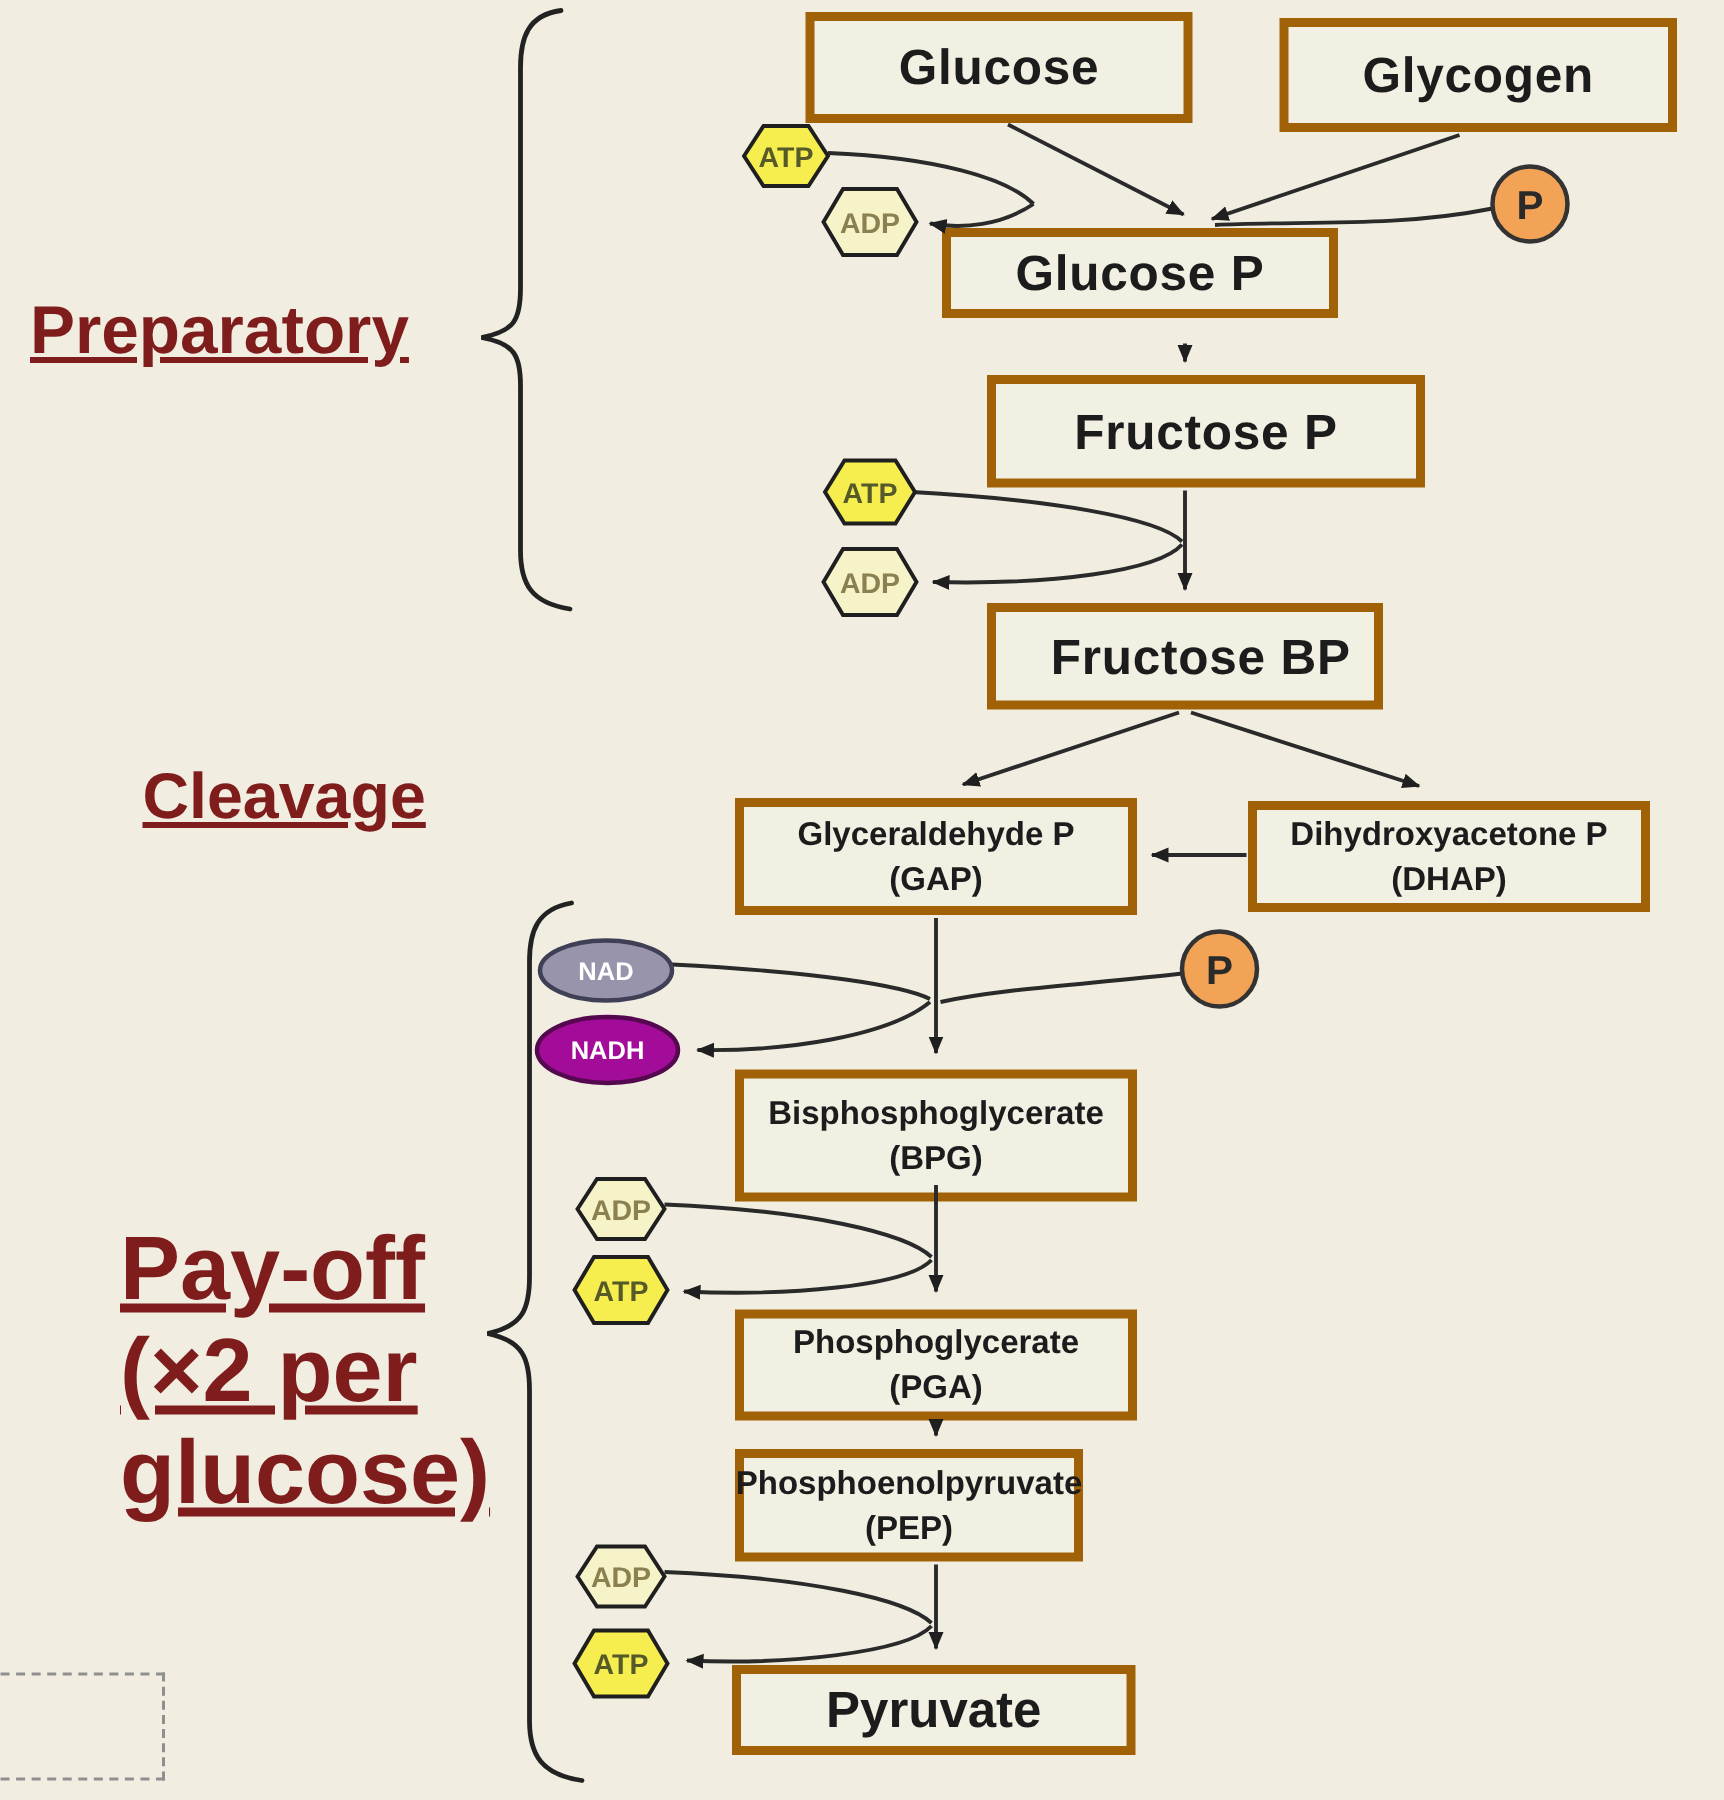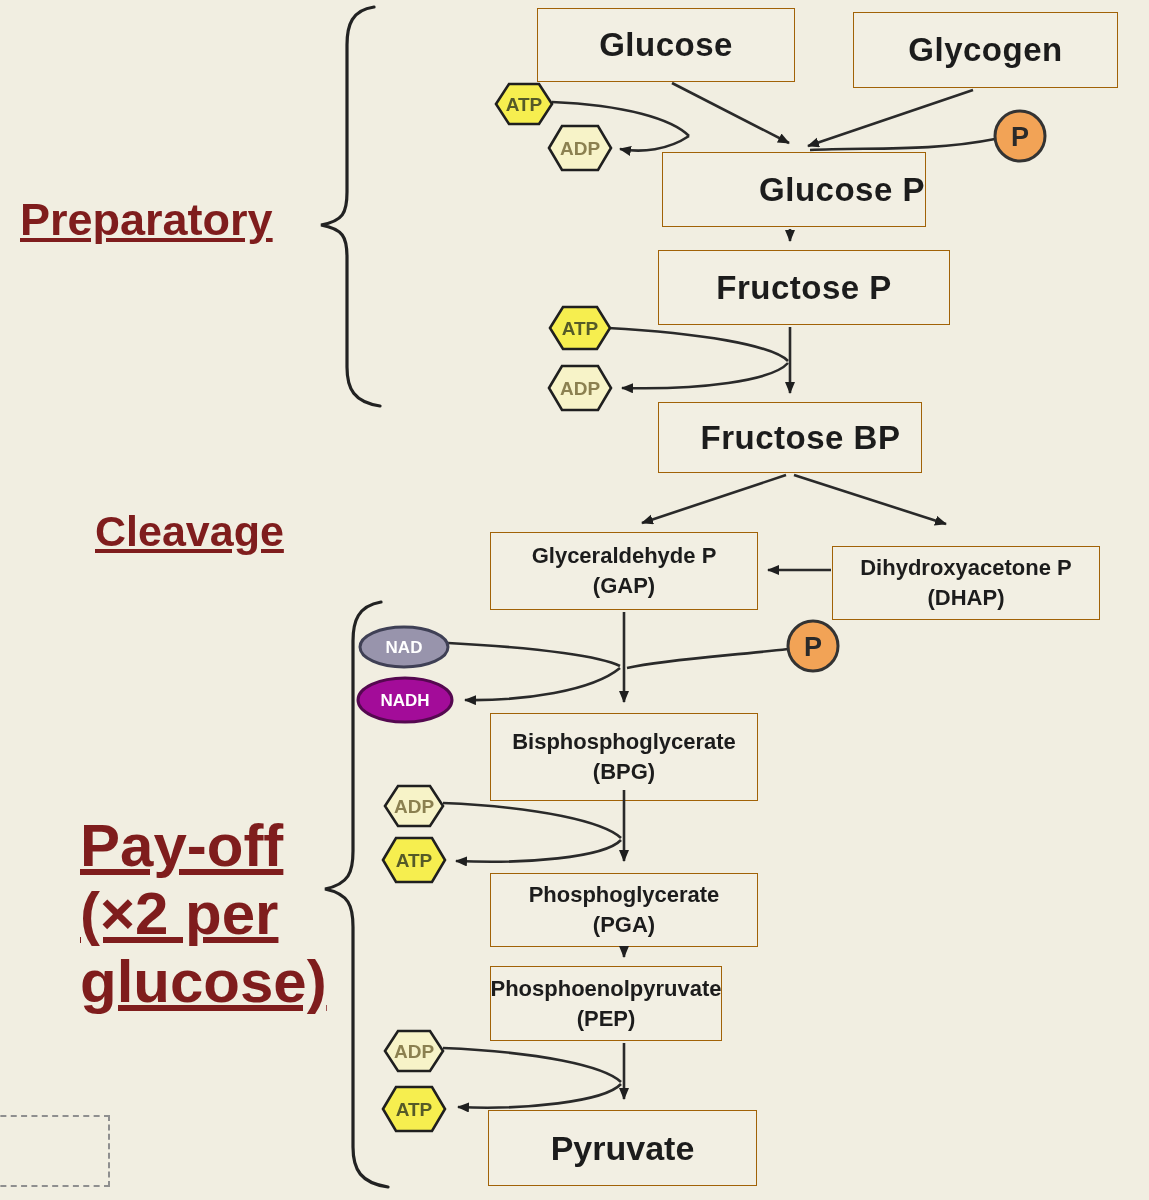--- a/index.html
+++ b/index.html
@@ -1,18 +1,18 @@
 <!DOCTYPE html>
 <html><head>
 <meta charset="utf-8">
 <style>
   html,body{margin:0;padding:0;}
   body{font-family:"Liberation Sans", sans-serif; background:#f1eee1;}
   .canvas{position:relative; width:1149px; height:1200px; background:#f1eee1; overflow:hidden;}
-  .box{position:absolute; box-sizing:border-box; border:1px solid #a16207; background:#f2efe3;
+  .box{position:absolute; box-sizing:border-box; border:6px solid #a16207; background:#f2efe3;
        display:flex; flex-direction:column; align-items:center; justify-content:center;
        color:#1c1c1c; text-align:center; z-index:1;}
   .box .big-label{font-size:33px; font-weight:600; letter-spacing:0.5px;}
   .box .xl-label{font-size:34px; font-weight:600;}
   .box .sm-label{font-size:22px; font-weight:700; line-height:1.35;}
   .box .sm-abbr{font-size:22px; font-weight:700; line-height:1.35;}
   .stage-label{position:absolute; color:#7f1d1d; font-weight:600; z-index:1;text-decoration:underline;}
   #stage-preparatory{left:20px; top:194px; width:300px; font-size:45px;}
   #stage-cleavage{left:95px; top:507px; width:230px; font-size:43px;}
   #stage-payoff{left:80px; top:812px; width:270px; font-size:60px; line-height:68px;}
@@ -40,50 +40,50 @@
     <div>(×2 per</div>
     <div>glucose)</div>
   </div>
 
   <div class="box" style="left:537px; top:8px;  width:258px; height:74px;">
     <span class="big-label">Glucose</span>
   </div>
   <div class="box" style="left:853px; top:12px; width:265px; height:76px;">
     <span class="big-label">Glycogen</span>
   </div>
-  <div class="box" style="left:662px; top:152px; width:264px; height:75px;align-items:flex-end;">
+  <div class="box" style="left:628px; top:152px; width:264px; height:60px;">
     <span class="big-label">Glucose P</span>
   </div>
   <div class="box" style="left:658px; top:250px; width:292px; height:75px;">
     <span class="big-label">Fructose P</span>
   </div>
   <div class="box" style="left:658px; top:402px; width:264px; height:71px;padding-left:21px;">
     <span class="big-label">Fructose BP</span>
   </div>
   <div class="box" style="left:490px; top:532px; width:268px; height:78px;">
     <span class="sm-label">Glyceraldehyde P</span>
     <span class="sm-abbr">(GAP)</span>
   </div>
-  <div class="box" style="left:832px; top:534px; width:268px; height:74px;margin-top:12px;">
+  <div class="box" style="left:832px; top:534px; width:268px; height:74px;">
     <span class="sm-label">Dihydroxyacetone P</span>
     <span class="sm-abbr">(DHAP)</span>
   </div>
   <div class="box" style="left:490px; top:713px; width:268px; height:88px;">
     <span class="sm-label">Bisphosphoglycerate</span>
     <span class="sm-abbr">(BPG)</span>
   </div>
   <div class="box" style="left:490px; top:873px; width:268px; height:74px;">
     <span class="sm-label">Phosphoglycerate</span>
     <span class="sm-abbr">(PGA)</span>
   </div>
   <div class="box" style="left:490px; top:966px; width:232px; height:75px;">
     <span class="sm-label">Phosphoenolpyruvate</span>
     <span class="sm-abbr">(PEP)</span>
   </div>
-  <div class="box" style="left:488px; top:1110px; width:269px; height:76px;text-align:right;">
+  <div class="box" style="left:488px; top:1110px; width:269px; height:60px;text-align:right;">
     <span class="xl-label">Pyruvate</span>
   </div>
 
   <div class="dashed-box"></div>
 
   <svg class="overlay" width="1149" height="1200" viewBox="0 0 1149 1200">
     <defs>
       <marker id="arw" markerWidth="15" markerHeight="12" refX="11" refY="5" orient="auto" markerUnits="userSpaceOnUse">
         <path d="M0,0 L12,5 L0,10 Z" fill="#1f1f1f"></path>
       </marker>

